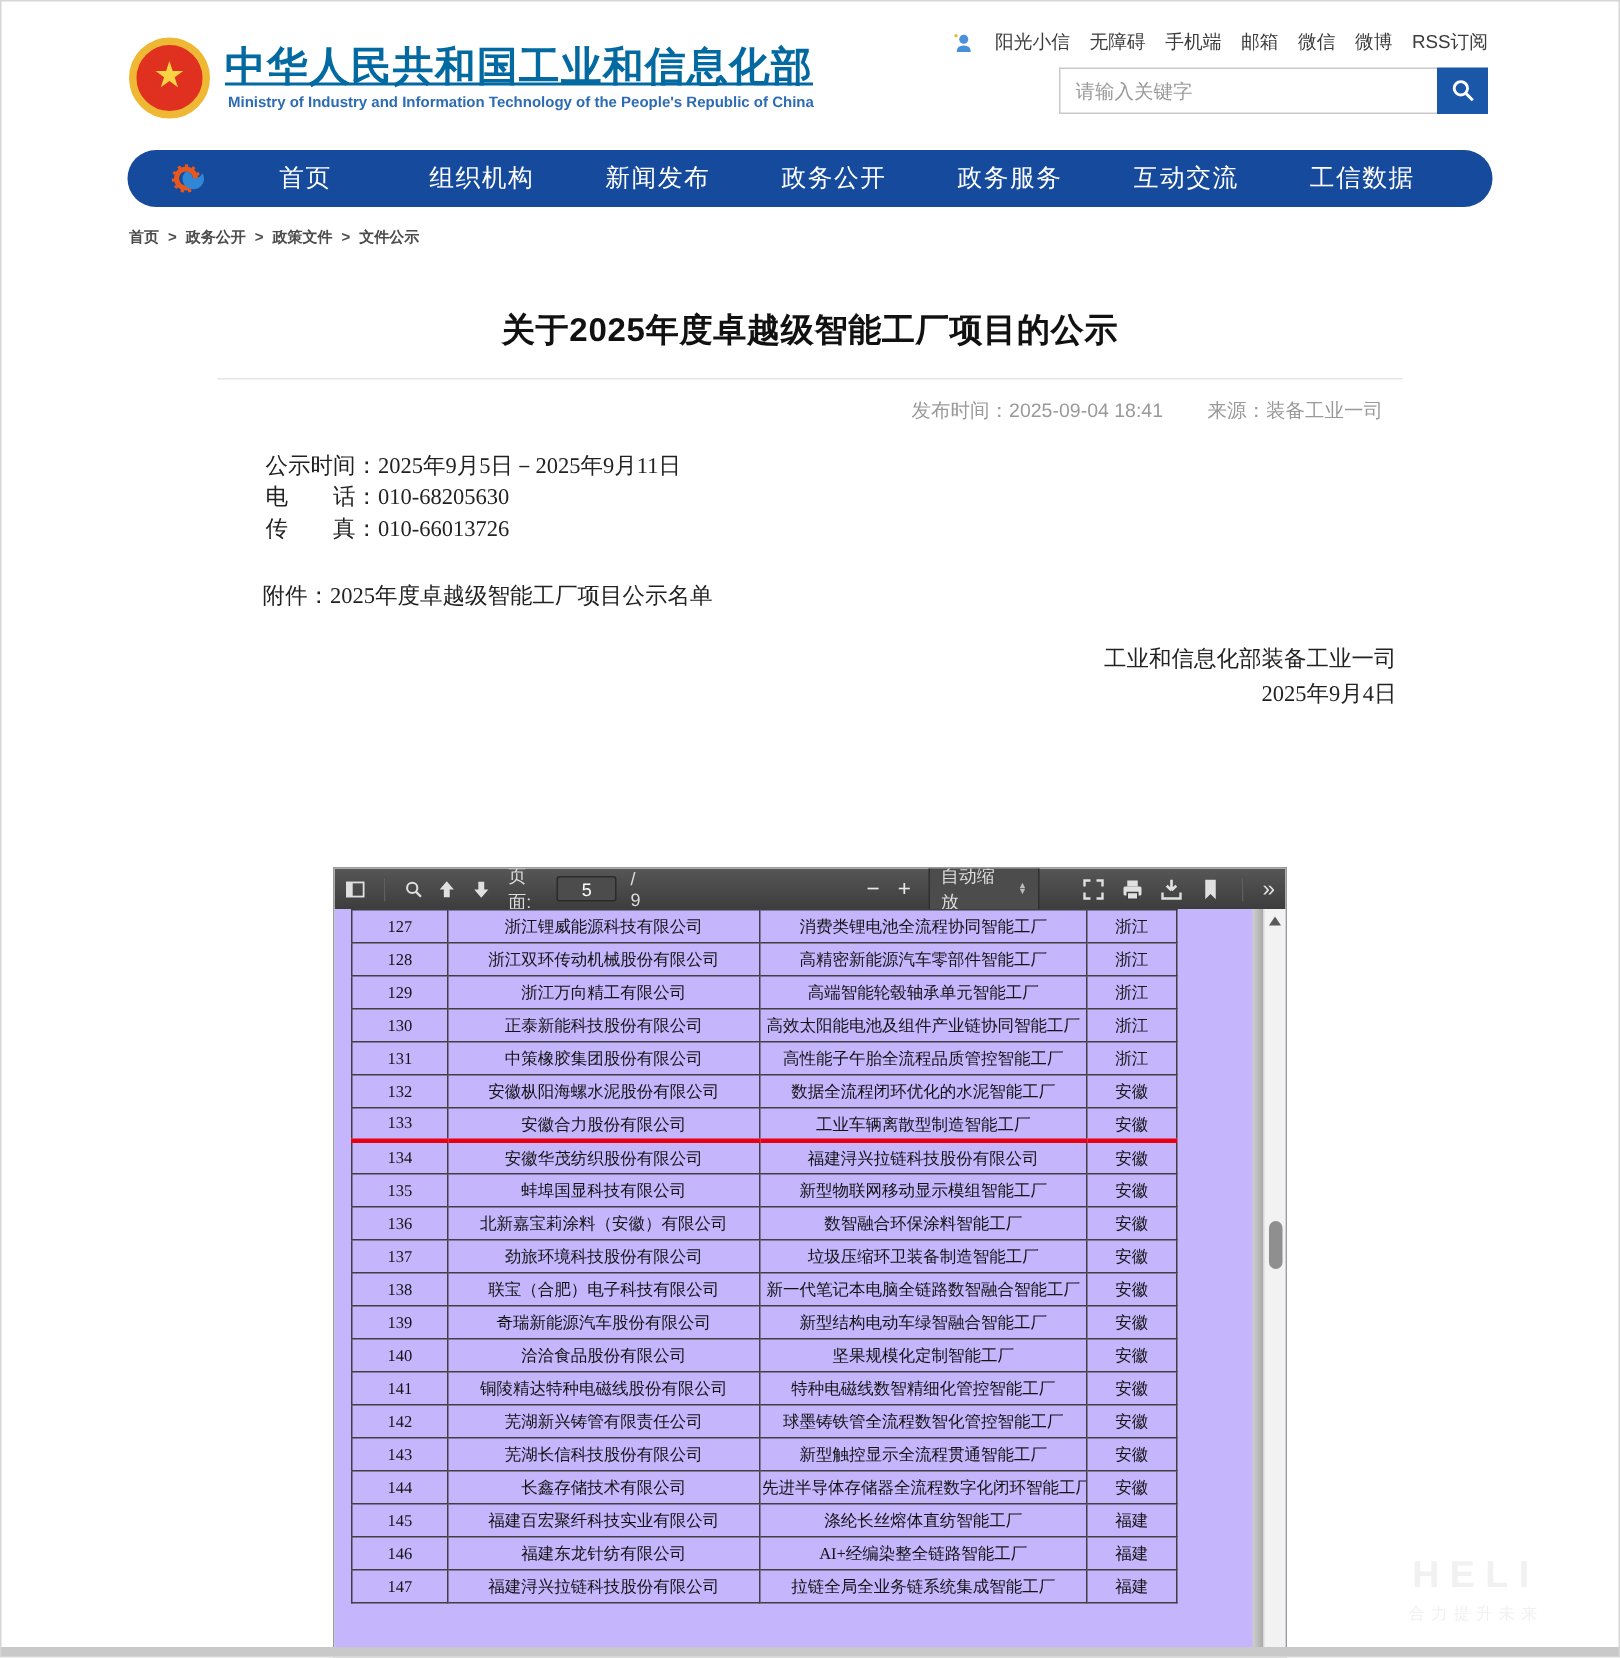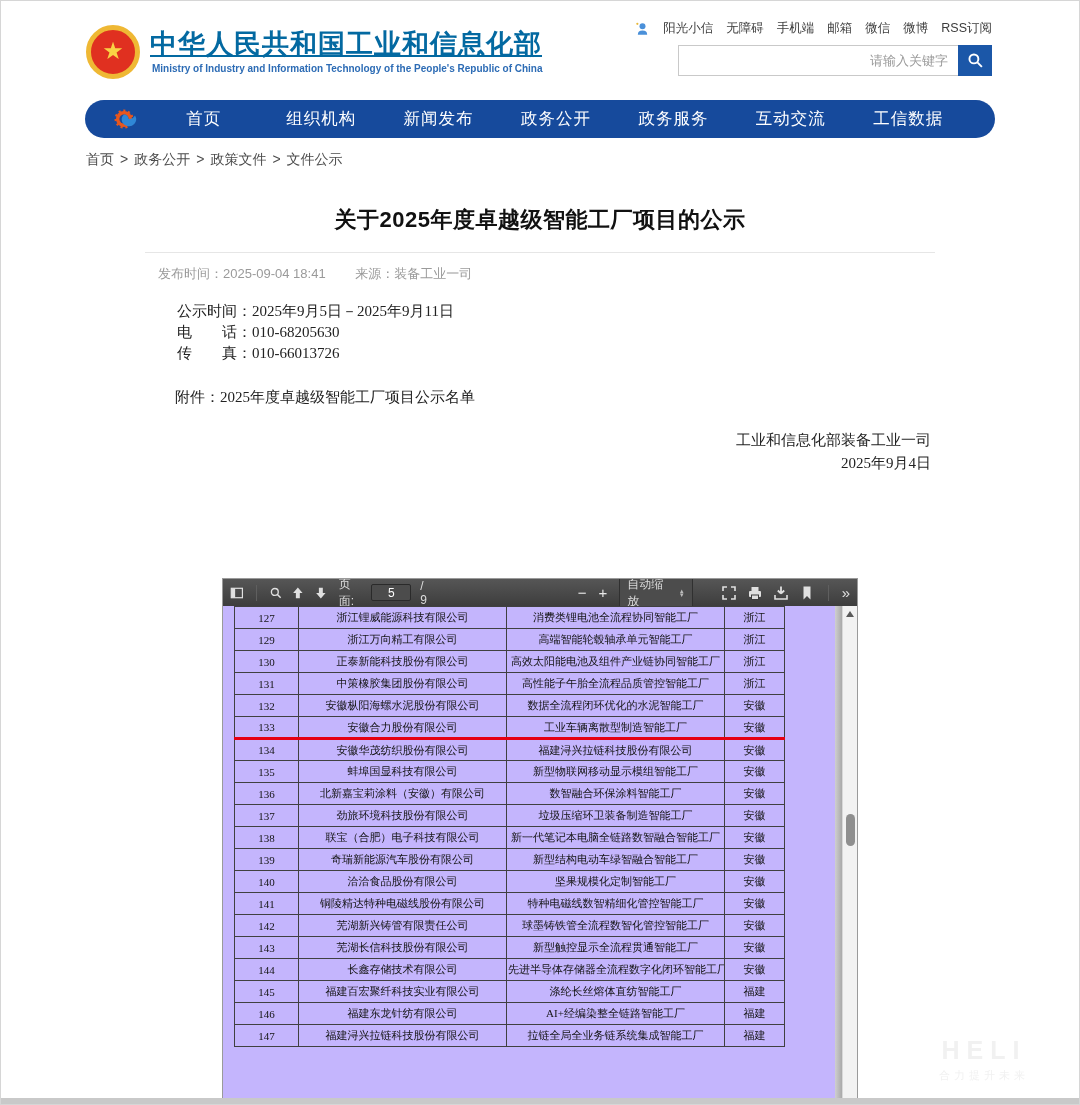--- a/index.html
+++ b/index.html
@@ -15,42 +15,42 @@
   .brand-cn { position:absolute; left:150px; top:26px; font-size:27px; font-weight:bold;
               color:#0369a1; letter-spacing:1px;text-decoration:underline; }
   .brand-en { position:absolute; left:152px; top:63px; font-size:10px; font-weight:bold; color:#2d6cb5; }
 
   .top-links { position:absolute; right:88px; top:20px; display:flex; align-items:center; gap:13px;
                font-size:12.5px; color:#3c3c3c; }
   .top-links .top-link { color:#3c3c3c; text-decoration:none; cursor:pointer; }
   .assistant-ic { width:15px; height:16px; display:inline-block; }
 
   .search-wrap { position:absolute; right:88px; top:45px; display:flex; }
-  .search-input { width:280px; height:31px; border:1px solid #c9c9c9; border-right:none;
-                  padding:0 10px; font-size:13px; color:#c2410c; outline:none;text-align:right; }
+  .search-input { width:252px; height:31px; border:1px solid #c9c9c9; border-right:none;
+                  padding:0 10px; font-size:13px; color:#c2410c; outline:none; }
   .search-input::placeholder { color:#9a9a9a; }
   .search-btn { width:34px; height:31px; background:#1b57a8; border:none; cursor:pointer;
                 display:flex; align-items:center; justify-content:center; }
 
   
   .nav { position:absolute; left:85px; top:100px; width:910px; height:38px; background:#164a9c;
          border-radius:19px; display:flex; align-items:center; padding:0 28px; }
   .nav-logo { width:26px; height:24px; margin-right:6px; flex:none; }
   .nav-item { flex:1; text-align:center; color:#fff; font-size:16.5px; cursor:pointer; letter-spacing:1px; }
 
   
-  .breadcrumb { position:absolute; left:86px; top:151px; font-size:14px; color:#4c4c4c; }
+  .breadcrumb { position:absolute; left:86px; top:151px; font-size:10px; color:#4c4c4c;font-weight:bold; }
   .breadcrumb .crumb { cursor:pointer; }
   .breadcrumb .crumb-sep { margin:0 6px; color:#4c4c4c; }
 
   
   .article { position:absolute; left:145px; top:205px; width:790px; }
   .art-title { text-align:center; font-size:22px; font-weight:bold; color:#111; letter-spacing:0.5px; }
   .art-divider { margin-top:17px; border-top:1px solid #e6e6e6; height:0; }
-  .art-meta { margin-top:12px; text-align:left; font-size:13px; color:#9a9a9a; }
+  .art-meta { margin-top:12px; text-align:right; font-size:13px; color:#9a9a9a; }
   .art-meta span { margin:0 13px; }
   .art-body { font-family:"Liberation Serif","DejaVu Serif",serif; color:#222; }
   .art-par { margin-top:34px; font-size:15.5px; line-height:30px; text-indent:2em; text-align:justify; }
   .info-lines { margin-top:18px; padding-left:2em; }
   .info-lines div { font-size:15px; line-height:21px; }
   .attachment { margin-top:24px; padding-left:2em; font-size:15px; }
   .signoff { margin-top:22px; text-align:right; font-size:15px; line-height:23px; padding-right:4px; }
 
   
   .pdf { position:absolute; left:222px; top:578px; width:636px; height:527px;
@@ -238,20 +238,26 @@
             <col style="width:60px">
           </colgroup>
         <tbody id="tblBody">
             <tr>
               <td>127</td>
               <td>浙江锂威能源科技有限公司</td>
               <td>消费类锂电池全流程协同智能工厂</td>
               <td>浙江</td>
             </tr>
             <tr>
+              <td>128</td>
+              <td>浙江双环传动机械股份有限公司</td>
+              <td>高精密新能源汽车零部件智能工厂</td>
+              <td>浙江</td>
+            </tr>
+            <tr>
               <td>129</td>
               <td>浙江万向精工有限公司</td>
               <td>高端智能轮毂轴承单元智能工厂</td>
               <td>浙江</td>
             </tr>
             <tr>
               <td>130</td>
               <td>正泰新能科技股份有限公司</td>
               <td>高效太阳能电池及组件产业链协同智能工厂</td>
               <td>浙江</td>

